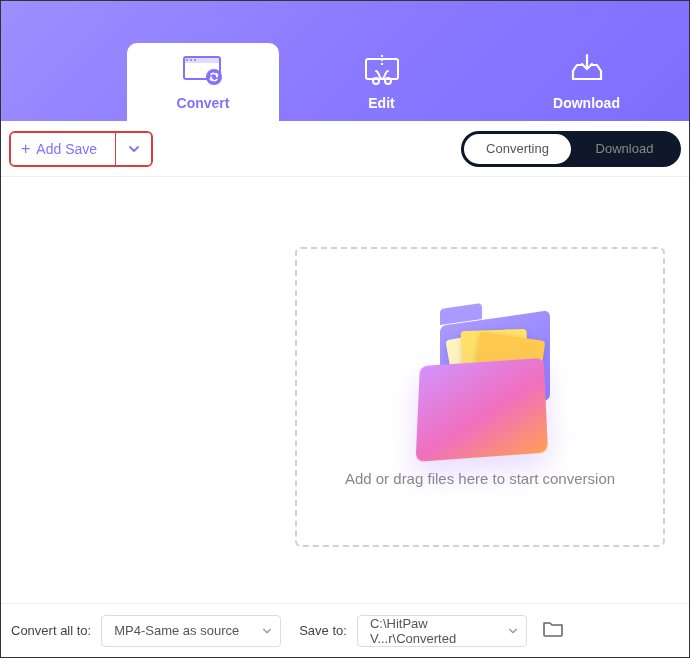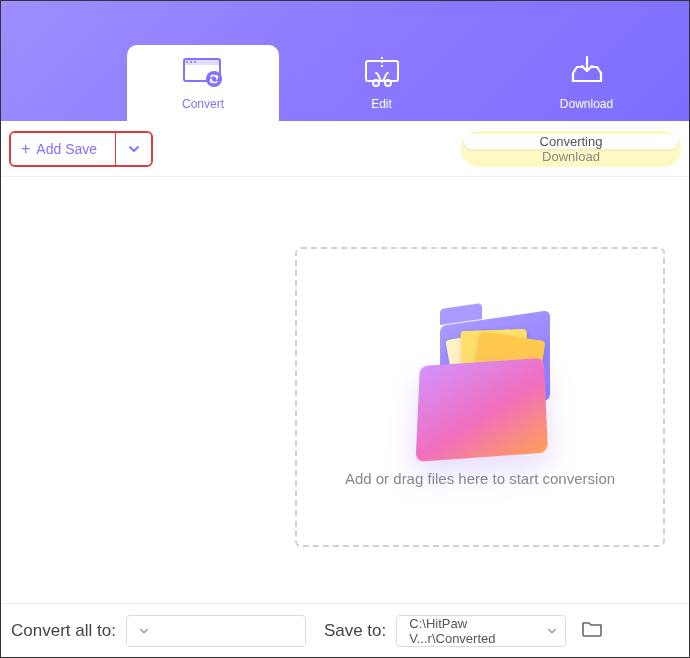--- a/index.html
+++ b/index.html
@@ -14,21 +14,21 @@
 .app-logo {
   width: 22px; height: 22px; background: #3d3a6f; border-radius: 5px;
   display: flex; align-items: center; justify-content: center;
 }
 .app-title { color: #fff; font-size: 14px; font-weight: 600; }
 
 .tabs { display: flex; position: absolute; bottom: 0; left: 0; right: 0; }
 .tab { flex: 1; display: flex; flex-direction: column; align-items: center; justify-content: flex-end; gap: 8px; padding: 10px 0 10px; color: #fff; cursor: pointer; position: relative; }
 .tab.active { background: #fff; color: #8571ff; border-radius: 10px 10px 0 0; margin: 0 0px; flex: 0 0 152px; margin-left: 126px; }
 .tab-icon { height: 34px; display: flex; align-items: center; justify-content: center; }
-.tab-label { font-size: 12px; font-weight: 400; }
+.tab-label { font-size: 14px; font-weight: 700; }
 
 .toolbar {
   display: flex; align-items: center; padding: 10px 8px 10px 8px;
   border-bottom: 1px solid #eee; gap: 12px; height: 56px;
 }
 .add-files-group {
   display: flex; border: 2px solid #e03a3a; border-radius: 6px; height: 36px;
   align-items: stretch; overflow: hidden;
 }
 .add-files-btn {
@@ -36,23 +36,22 @@
   color: #8571ff; font-size: 14px; cursor: pointer; background: #fff; border: none;
 }
 .add-files-btn .plus { color: #8571ff; font-size: 16px; font-weight: 400; }
 .add-files-caret {
   border-left: 1px solid #e03a3a; width: 36px; display: flex; align-items: center; justify-content: center;
   cursor: pointer; background: #fff;
 }
 .spacer { flex: 1; }
 
 .segmented {
-  display: flex; background: #fef9c3; border-radius: 18px; padding: 3px; height: 36px;
+  display: flex; background: #0f172a; border-radius: 18px; padding: 3px; height: 36px;
   width: 220px;
-  flex-direction: column;
 }
 .segment { flex: 1; display: flex; align-items: center; justify-content: center; font-size: 13px; color: #888; border-radius: 16px; cursor: pointer; }
 .segment.active { background: #fff; color: #555; box-shadow: 0 1px 3px rgba(0,0,0,0.08); }
 
 .content { position: relative; height: 478px; }
 .dropzone {
   position: absolute; right: 24px; top: 70px; width: 370px; height: 300px;
   border: 2px dashed #d0d0d8; border-radius: 6px;
   display: flex; flex-direction: column; align-items: center; justify-content: center; gap: 12px;
 }
@@ -76,21 +75,21 @@
   position: absolute; left: 18px; top: 52px; width: 128px; height: 96px;
   background: linear-gradient(150deg,#d293ff 0%,#f06fbf 55%,#ff9f55 100%);
   border-radius: 8px; transform: perspective(200px) rotateX(8deg) skewY(-4deg);
   box-shadow: 0 12px 28px rgba(160,110,255,0.25);
 }
 
 .footer {
   position: absolute; bottom: 0; left: 0; right: 0; height: 54px;
   border-top: 1px solid #eee; display: flex; align-items: center; padding: 0 10px; gap: 10px;
 }
-.footer-label { font-size: 17px; color: #444; }
+.footer-label { font-size: 13px; color: #444; }
 .select {
   display: flex; align-items: center; justify-content: space-between; gap: 10px;
   border: 1px solid #ddd; border-radius: 4px; height: 32px; padding: 0 8px 0 12px;
   font-size: 13px; color: #555; cursor: pointer; background:#fff;
 }
 .select.format { width: 180px; }
 .select.path { width: 170px; }
 .open-folder {
   width: 32px; height: 26px; display:flex; align-items:center; justify-content:center; cursor:pointer;
 }
@@ -182,20 +181,21 @@
       <div class="page page3"></div>
       <div class="folder-front"></div>
     </div>
     <div class="dz-label">Add or drag files here to start conversion</div>
   </div>
 </div>
 
 <div class="footer">
   <span class="footer-label">Convert all to:</span>
   <div class="select format">
+    <span>MP4-Same as source</span>
     <span class="caret-down">
         <svg width="10" height="10" viewBox="0 0 12 12">
           <path d="M2 4l4 4 4-4" fill="none" stroke="#999" stroke-width="1.6" stroke-linecap="round" stroke-linejoin="round"></path>
         </svg>
       </span>
   </div>
   <span class="footer-label" style="margin-left:8px">Save to:</span>
   <div class="select path">
     <span>C:\HitPaw V...r\Converted</span>
     <span class="caret-down">

